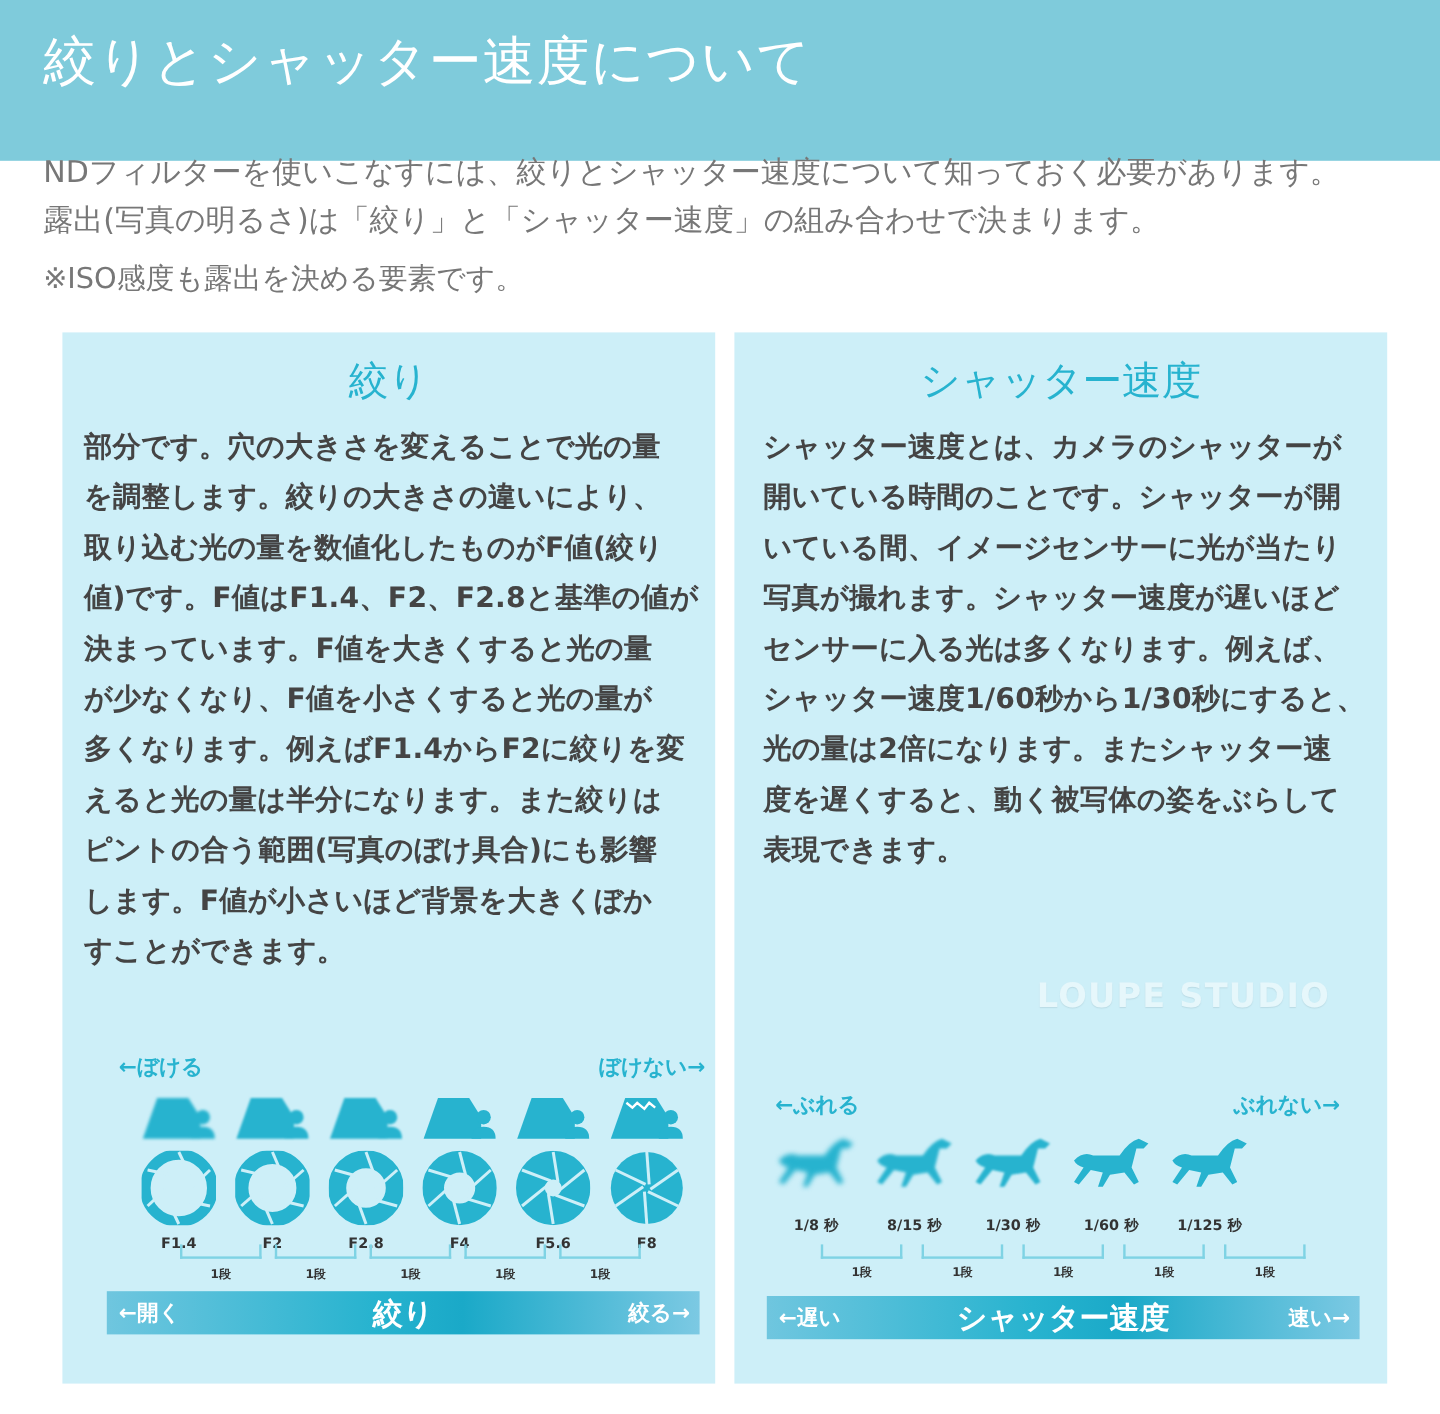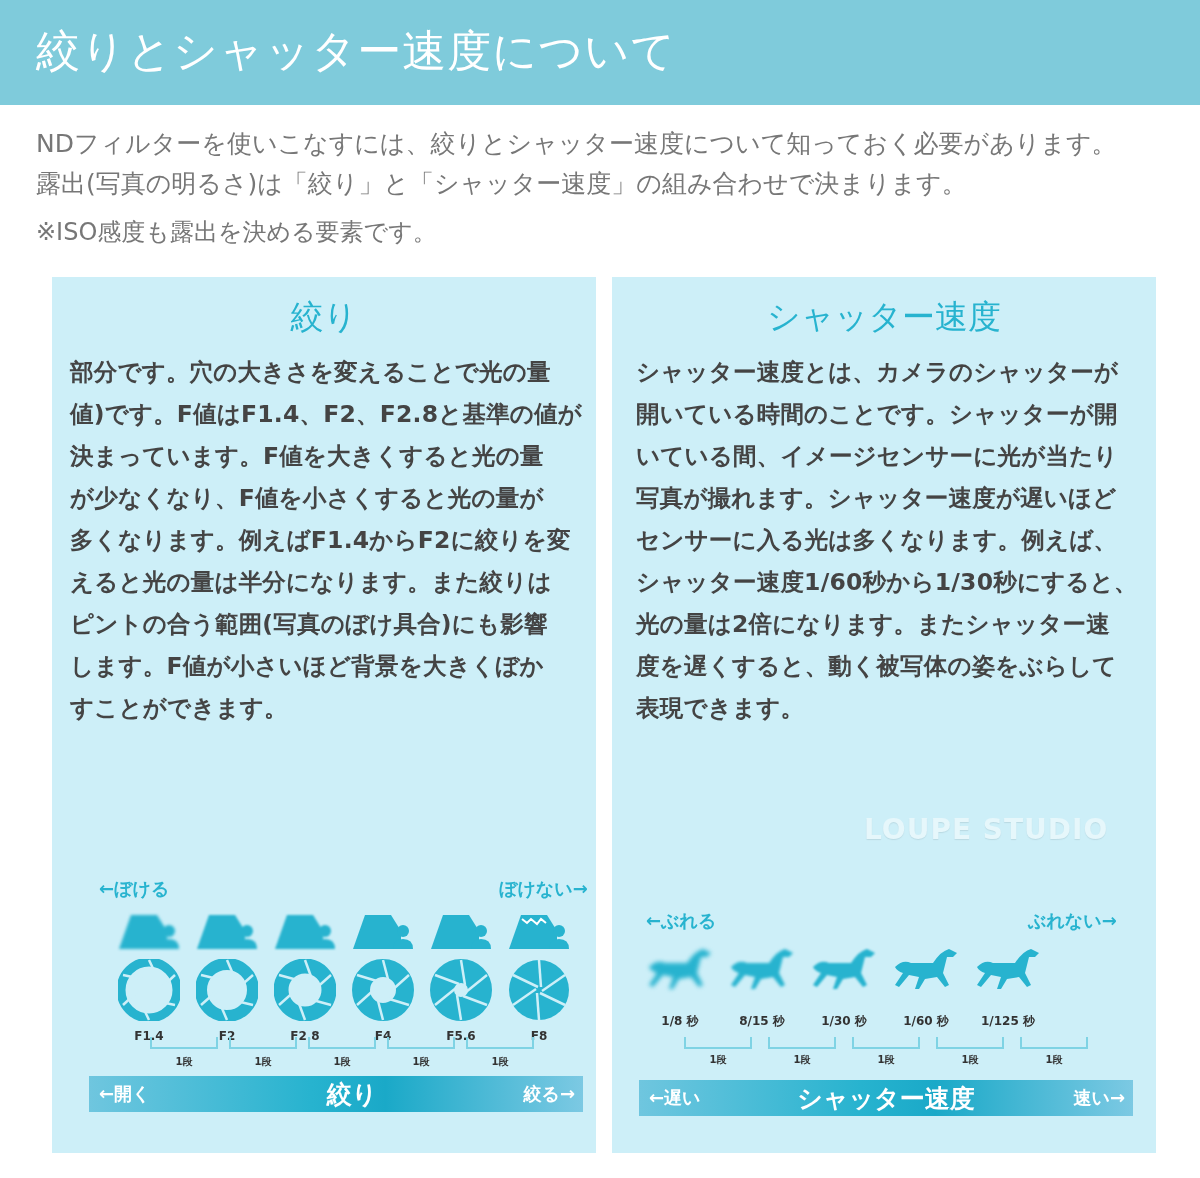--- a/index.html
+++ b/index.html
@@ -1,19 +1,19 @@
 <!DOCTYPE html>
 <html><head>
 <meta charset="utf-8">
 <style>
   * { box-sizing: border-box; margin: 0; padding: 0; }
   html, body { width: 1200px; height: 1178px; background: #ffffff; overflow: hidden; }
   body { font-family: "DejaVu Sans", "Liberation Sans", sans-serif; color: #444; position: relative; }
 
-  .header-bar { position: absolute; left: 0; top: 0; width: 1200px; height: 105px; background: #7fcbdb; }
+  .header-bar { position: absolute; left: 0; top: 0; width: 1200px; height: 134px; background: #7fcbdb; }
   .header-title { position: absolute; left: 36px; top: 22px; font-size: 44px; color: #ffffff; letter-spacing: 1px; font-weight: 400; }
 
   .intro { position: absolute; left: 36px; top: 124px; width: 1180px; color: #777; font-size: 25px; line-height: 40px; white-space: nowrap; }
   .intro .note { margin-top: 8px; font-size: 24px; }
 
   .panel { position: absolute; top: 277px; width: 544px; height: 876px; background: #cdeff8; }
   .panel.left { left: 52px; }
   .panel.right { left: 612px; }
   .panel-title { position: absolute; top: 18px; left: 0; width: 100%; text-align: center; font-size: 33px; color: #27b3cf; font-weight: 400; }
   .panel-body { position: absolute; top: 74px; left: 18px; width: 520px; font-size: 23.5px; line-height: 42px; color: #444; font-weight: bold; letter-spacing: 0.2px; }
@@ -51,20 +51,22 @@
 <div class="intro">
   <div>NDフィルターを使いこなすには、絞りとシャッター速度について知っておく必要があります。</div>
   <div>露出(写真の明るさ)は「絞り」と「シャッター速度」の組み合わせで決まります。</div>
   <div class="note">※ISO感度も露出を決める要素です。</div>
 </div>
 
 <div class="panel left">
   <div class="panel-title">絞り</div>
   <div class="panel-body">
     <div>部分です。穴の大きさを変えることで光の量</div>
+    <div>を調整します。絞りの大きさの違いにより、</div>
+    <div>取り込む光の量を数値化したものがF値(絞り</div>
     <div>値)です。F値はF1.4、F2、F2.8と基準の値が</div>
     <div>決まっています。F値を大きくすると光の量</div>
     <div>が少なくなり、F値を小さくすると光の量が</div>
     <div>多くなります。例えばF1.4からF2に絞りを変</div>
     <div>えると光の量は半分になります。また絞りは</div>
     <div>ピントの合う範囲(写真のぼけ具合)にも影響</div>
     <div>します。F値が小さいほど背景を大きくぼか</div>
     <div>すことができます。</div>
   </div>
 
@@ -191,21 +193,21 @@
   <div class="bracket" style="left:177px; top:760px; width:68px;"></div>
   <div class="bracket" style="left:256px; top:760px; width:68px;"></div>
   <div class="bracket" style="left:335px; top:760px; width:68px;"></div>
   <div class="bracket" style="left:414px; top:760px; width:68px;"></div>
   <div class="step-label" style="left:102px; top:778px;">1段</div>
   <div class="step-label" style="left:181px; top:778px;">1段</div>
   <div class="step-label" style="left:260px; top:778px;">1段</div>
   <div class="step-label" style="left:339px; top:778px;">1段</div>
   <div class="step-label" style="left:418px; top:778px;">1段</div>
 
-  <div class="scale-bar" style="left:37px; top:799px; width:494px;padding-left:16px;">
+  <div class="scale-bar" style="left:37px; top:799px; width:494px;">
     <div class="lbl-left">←開く</div>
     <div class="lbl-center">絞り</div>
     <div class="lbl-right">絞る→</div>
   </div>
 </div>
 
 <div class="panel right">
   <div class="panel-title">シャッター速度</div>
   <div class="panel-body">
     <div>シャッター速度とは、カメラのシャッターが</div>

